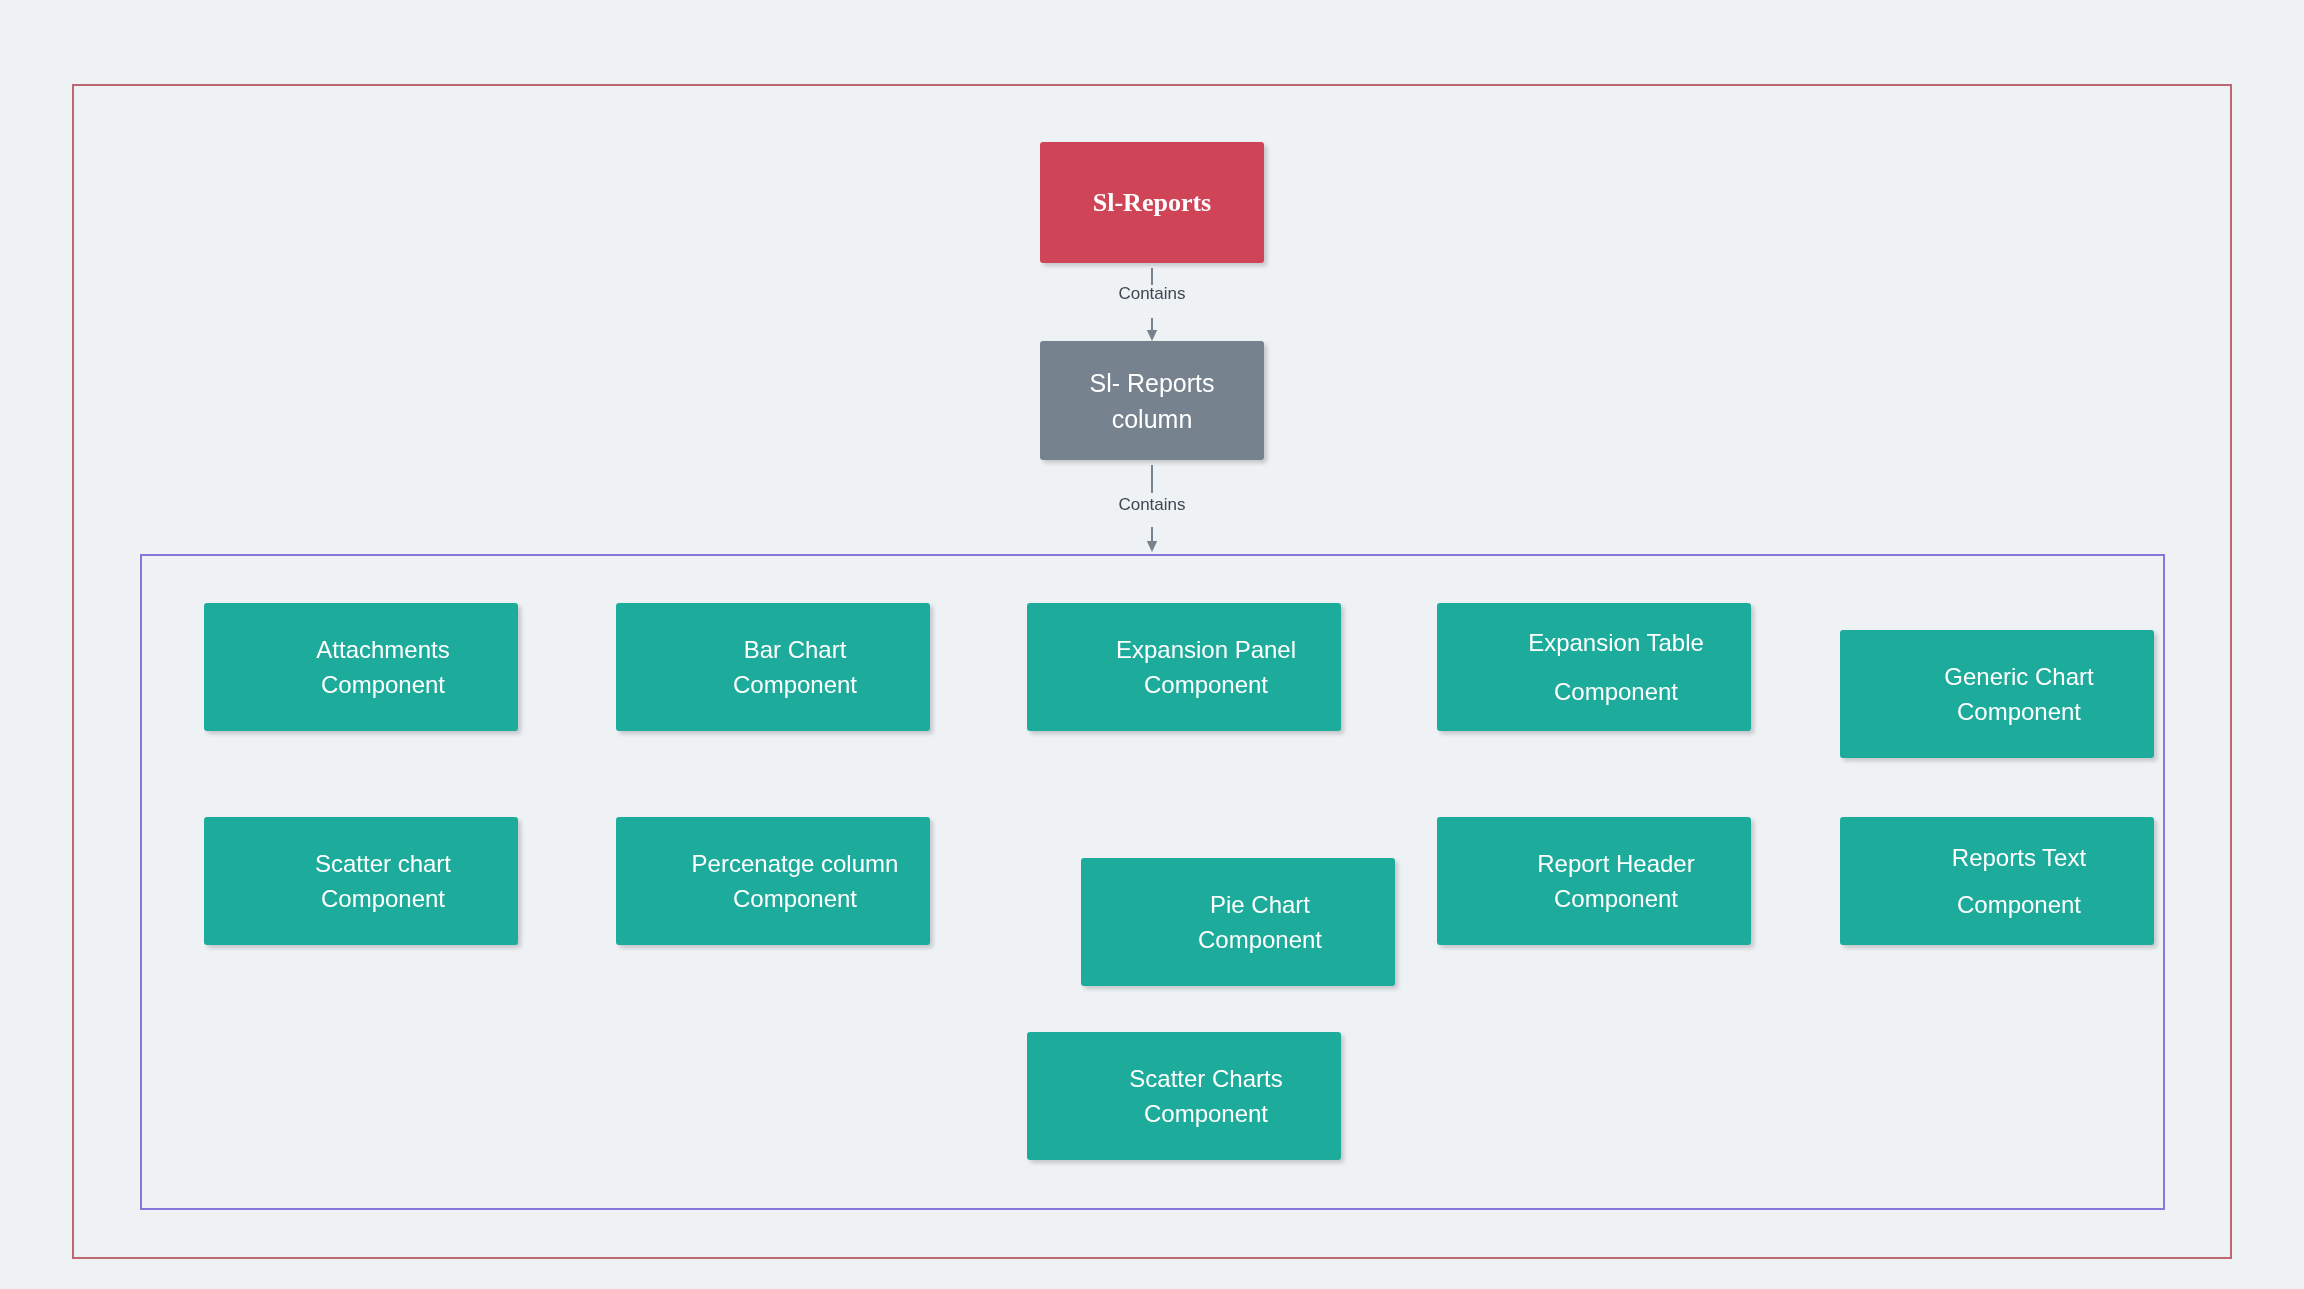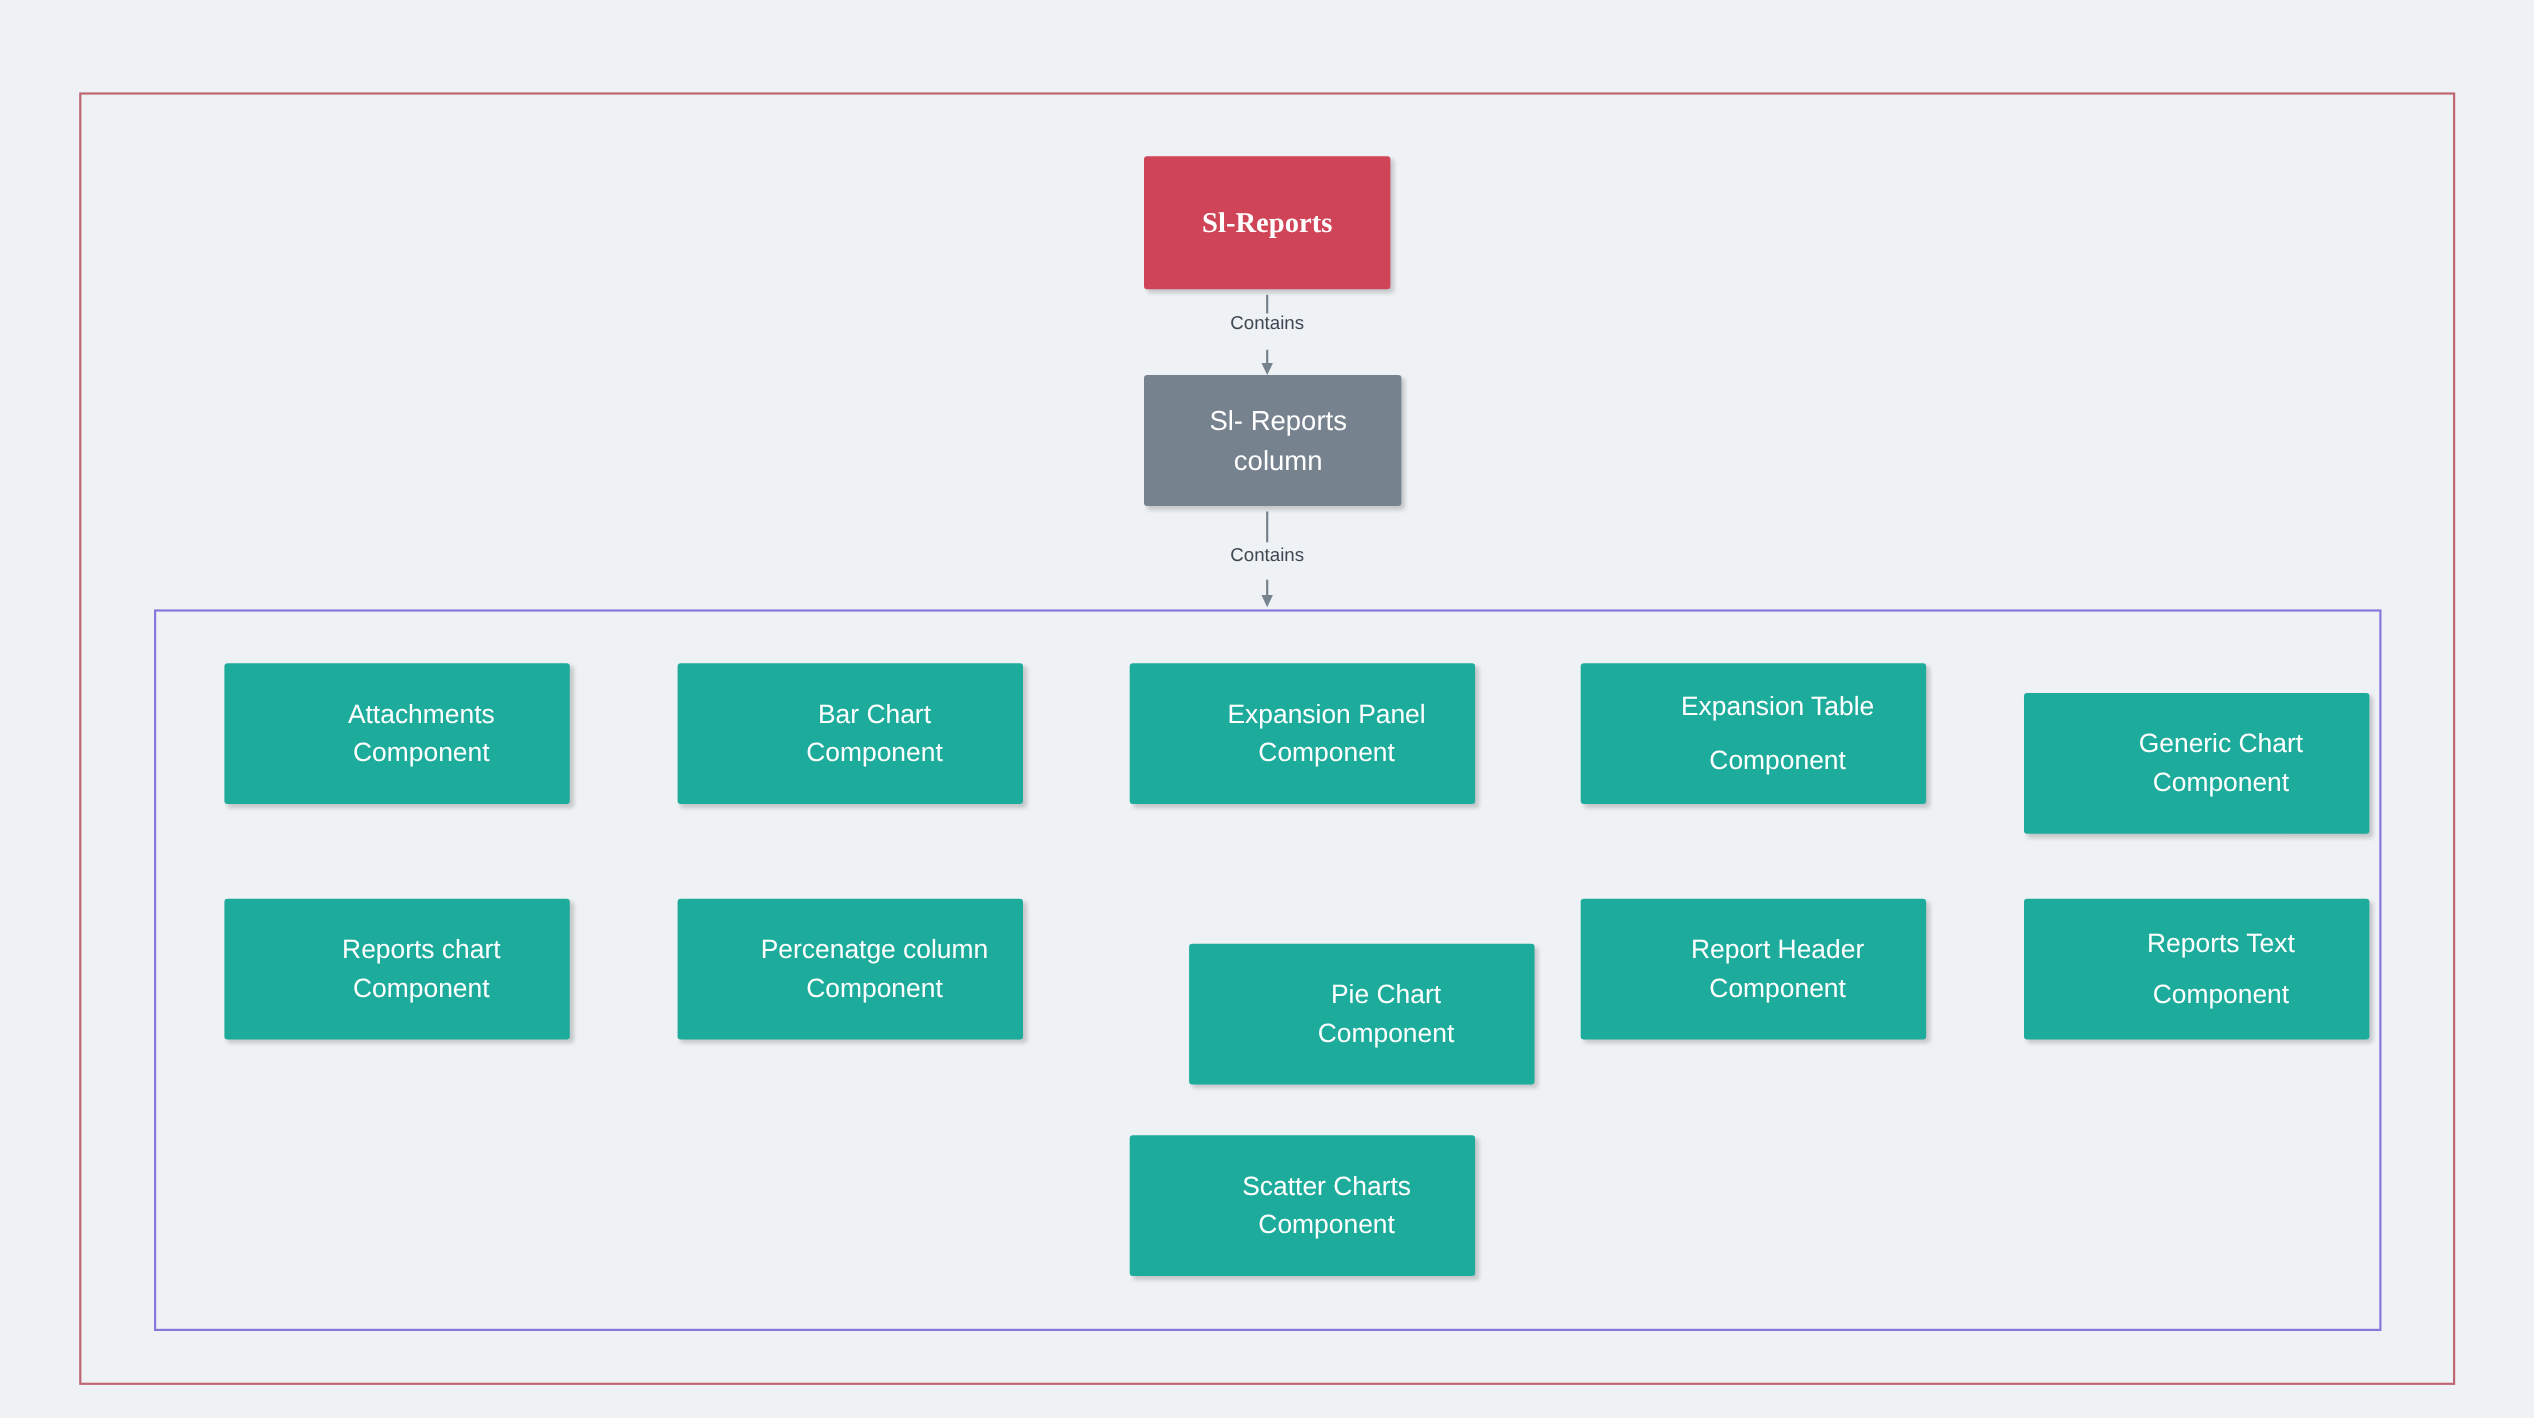--- a/index.html
+++ b/index.html
@@ -57,21 +57,20 @@
     font-family: Liberation Serif, serif;
   }
   .node.module {
     left: 1040px;
     top: 341px;
     width: 224px;
     height: 119px;
     background: #76828E;
     font-size: 25px;
     line-height: 36px;
-    padding-left: 10px;
   }
   .node.comp {
     width: 270px;
     height: 128px;
     background: #1DAC9C;
     padding-left: 44px;
   }
   .connector {
     position: absolute;
     overflow: visible;
@@ -141,21 +140,21 @@
   <div class="node comp" style="left:1437px; top:603px;gap:14px;">
     <span>Expansion Table</span>
     <span>Component</span>
   </div>
   <div class="node comp" style="left:1840px; top:630px;">
     <span>Generic Chart</span>
     <span>Component</span>
   </div>
 
   <div class="node comp" style="left:204px; top:817px;">
-    <span>Reports chart</span>
+    <span>Scatter chart</span>
     <span>Component</span>
   </div>
   <div class="node comp" style="left:616px; top:817px;">
     <span>Percenatge column</span>
     <span>Component</span>
   </div>
   <div class="node comp" style="left:1081px; top:817px;margin-top:41px;">
     <span>Pie Chart</span>
     <span>Component</span>
   </div>

